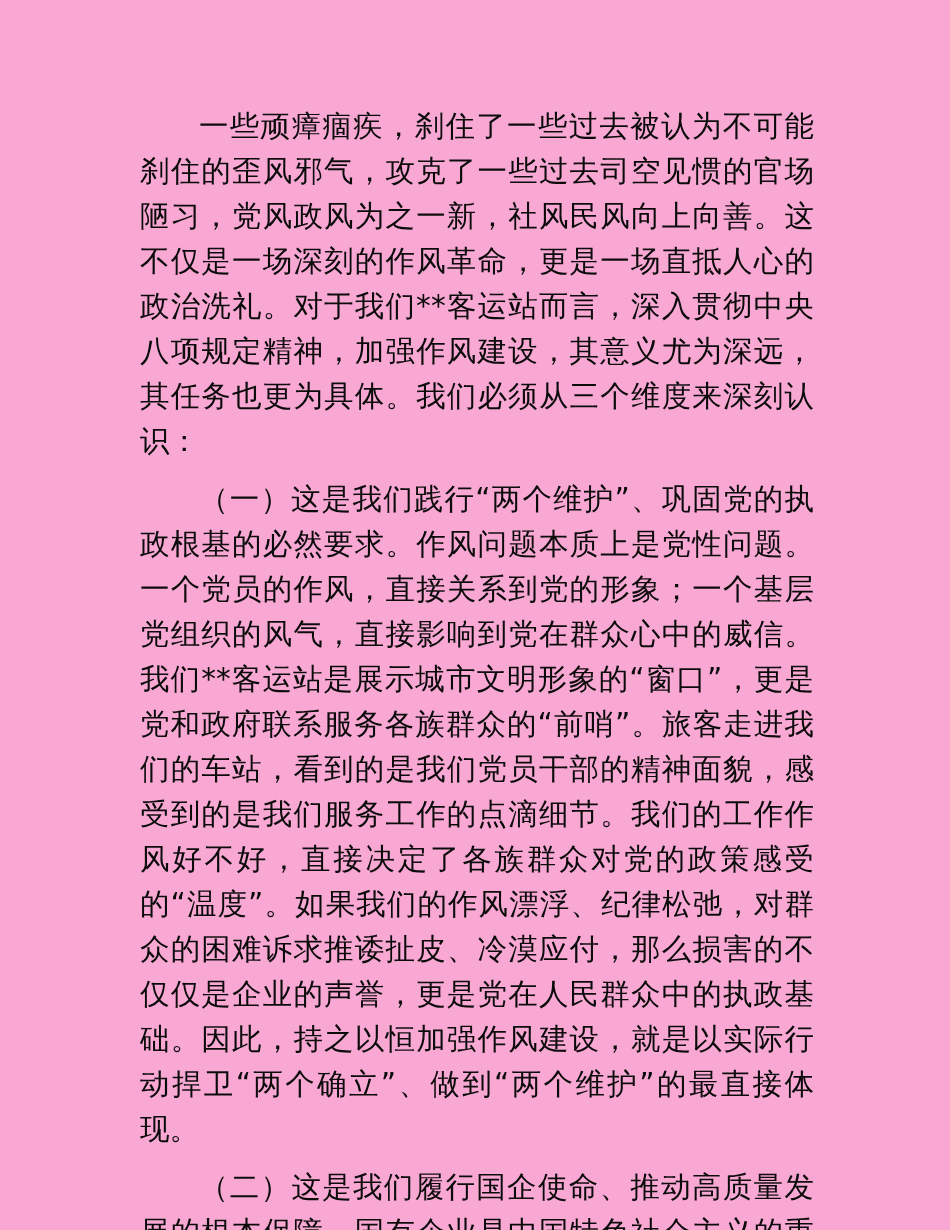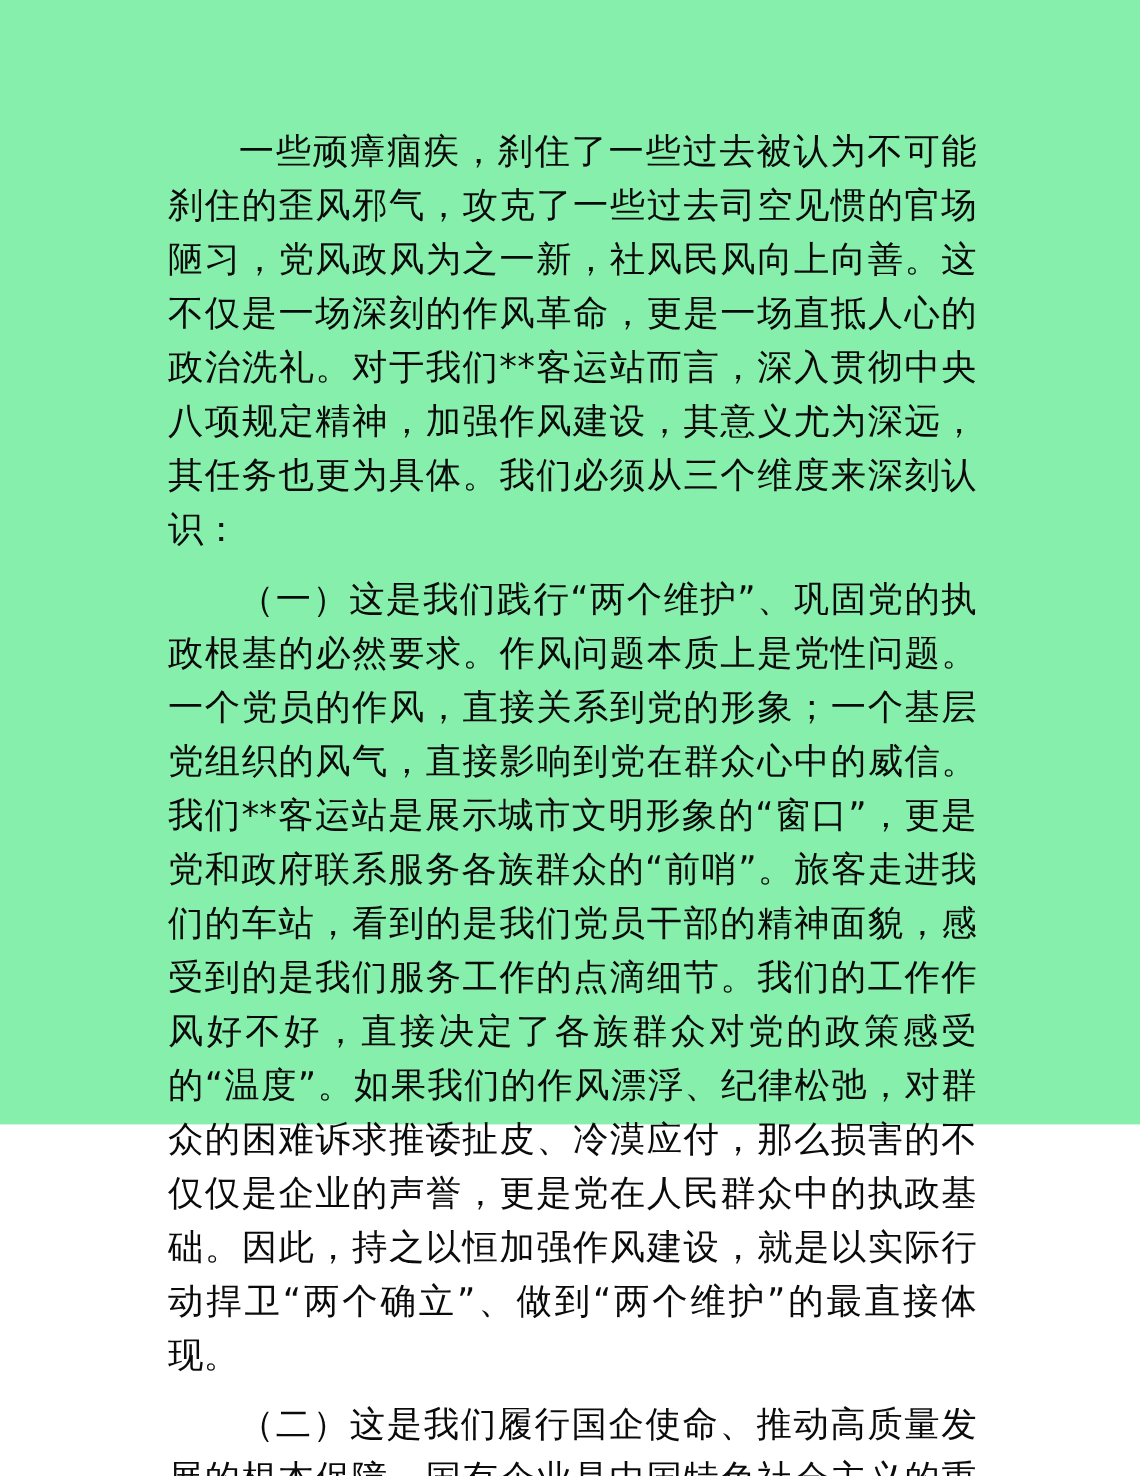--- a/index.html
+++ b/index.html
@@ -9,22 +9,22 @@
   }
   body {
     width: 950px;
     height: 1230px;
     overflow: hidden;
     font-family: "DejaVu Sans", "Liberation Sans", sans-serif;
   }
   .page {
     position: relative;
     width: 950px;
-    height: 937px;
-    background: #86efac;
+    height: 1230px;
+    background: #f9a8d4;
     box-sizing: border-box;
   }
   .page-body {
     position: absolute;
     left: 140px;
     top: 104px;
     width: 674px;
   }
   .para {
     margin: 0;

